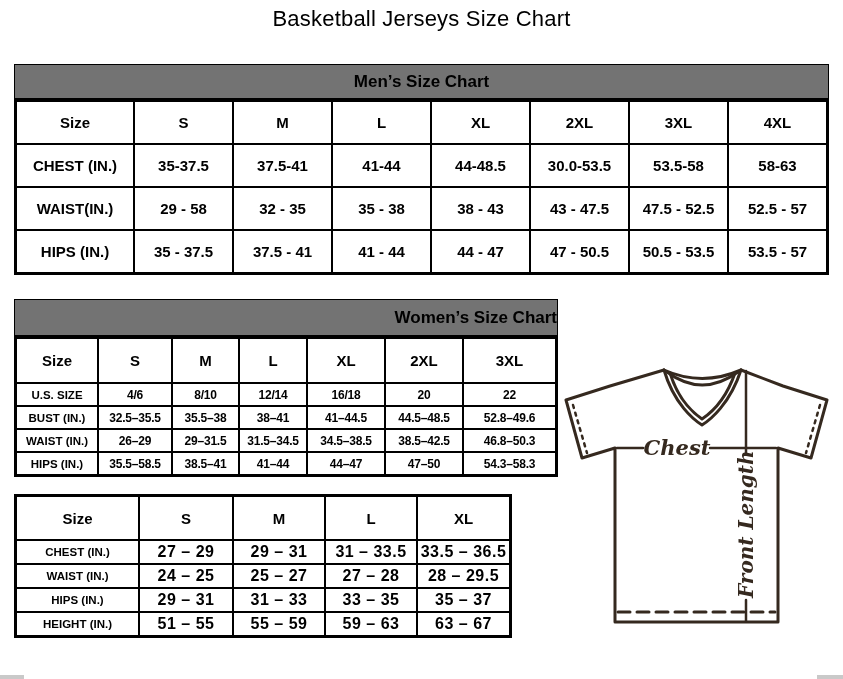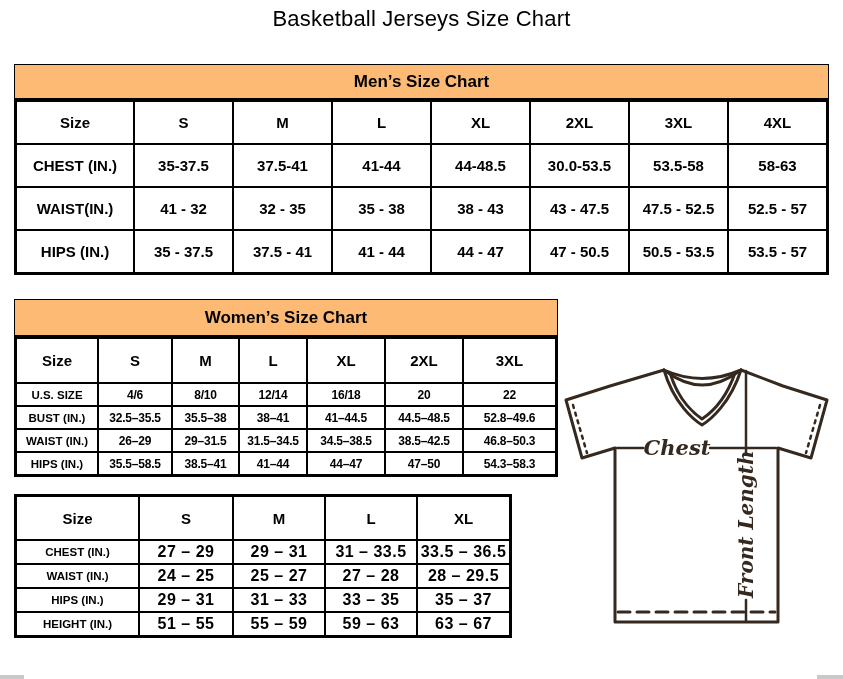--- a/index.html
+++ b/index.html
@@ -9,38 +9,38 @@
   }
 
   .page-title {
     position:absolute; top:6px; left:0; width:100%;
     text-align:center; font-size:22px; font-weight:normal; margin:0;
     letter-spacing:0.2px;
   }
 
   .chart { position:absolute; border:1px solid #000; background:#fff; }
   .chart-title {
-    background:#fdba74; border-bottom:2px solid #000;
+    background:#737373; border-bottom:2px solid #000;
     text-align:center; font-weight:bold; font-size:17px;
   }
   .chart table { border-collapse:collapse; table-layout:fixed; width:100%; }
   .chart th, .chart td {
     border:2px solid #000; text-align:center; vertical-align:middle;
     font-weight:bold; padding:0; overflow:hidden; white-space:nowrap;
   }
 
   
   .men { left:14px; top:64px; width:813px; }
   .men .chart-title { height:33px; line-height:33px; }
   .men col.c0 { width:118px; }
   .men th, .men td { height:41px; font-size:15px; }
 
   
   .women { left:14px; top:299px; width:542px; }
-  .women .chart-title { height:35px; line-height:35px; }
+  .women .chart-title { height:35px; line-height:35px;text-align:right; }
   .women col.c0{width:82px} .women col.c1{width:74px} .women col.c2{width:67px}
   .women col.c3{width:68px} .women col.c4{width:78px} .women col.c5{width:78px}
   .women thead th { height:43px; font-size:15px; }
   .women tbody th { height:21px; font-size:11.5px; }
   .women tbody td { height:21px; font-size:12px; letter-spacing:-0.2px; }
 
   
   .youth { left:14px; top:494px; width:496px; }
   .youth .chart-title { height:33px; line-height:33px; }
   .youth col.c0{width:123px} .youth col.c1{width:94px} .youth col.c2{width:92px}
@@ -96,21 +96,21 @@
           <td>35-37.5</td>
           <td>37.5-41</td>
           <td>41-44</td>
           <td>44-48.5</td>
           <td>30.0-53.5</td>
           <td>53.5-58</td>
           <td>58-63</td>
         </tr>
         <tr>
           <th>WAIST(IN.)</th>
-          <td>41 - 32</td>
+          <td>29 - 58</td>
           <td>32 - 35</td>
           <td>35 - 38</td>
           <td>38 - 43</td>
           <td>43 - 47.5</td>
           <td>47.5 - 52.5</td>
           <td>52.5 - 57</td>
         </tr>
         <tr>
           <th>HIPS (IN.)</th>
           <td>35 - 37.5</td>

